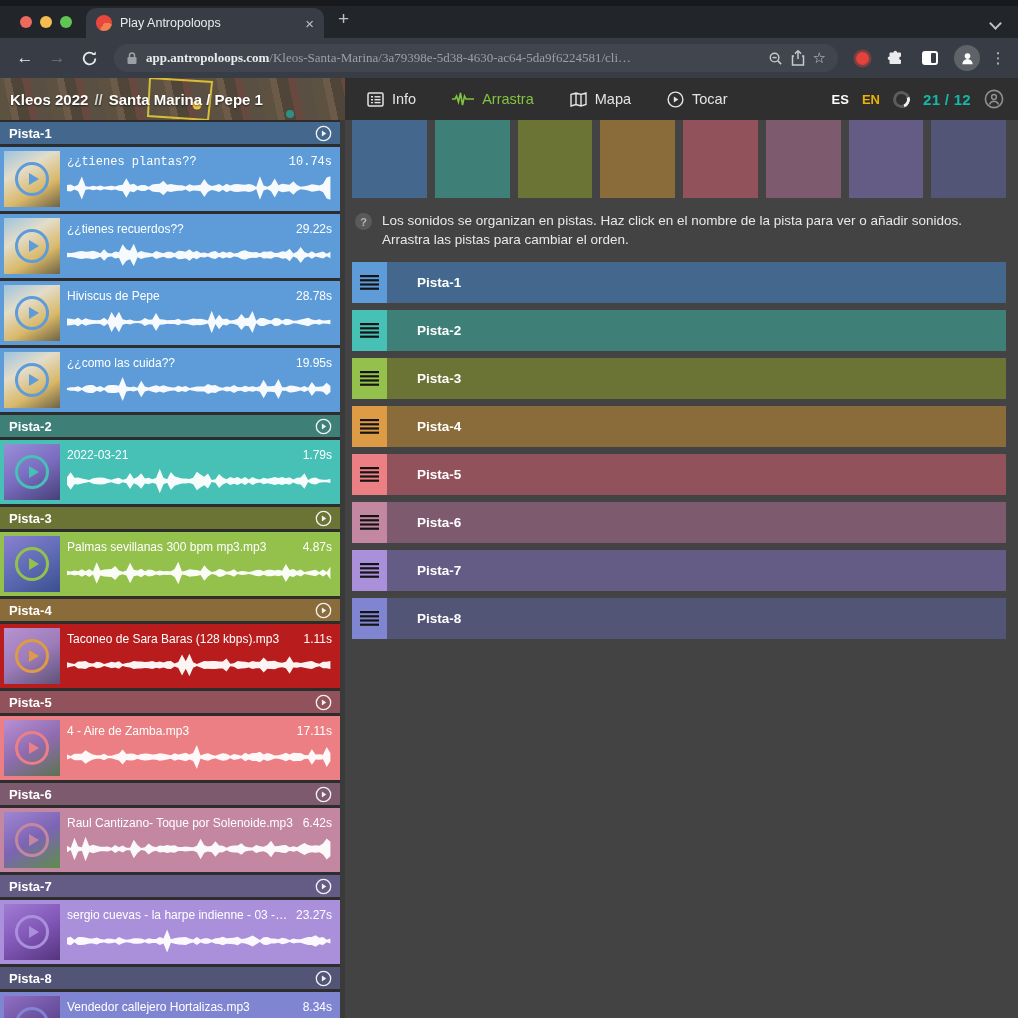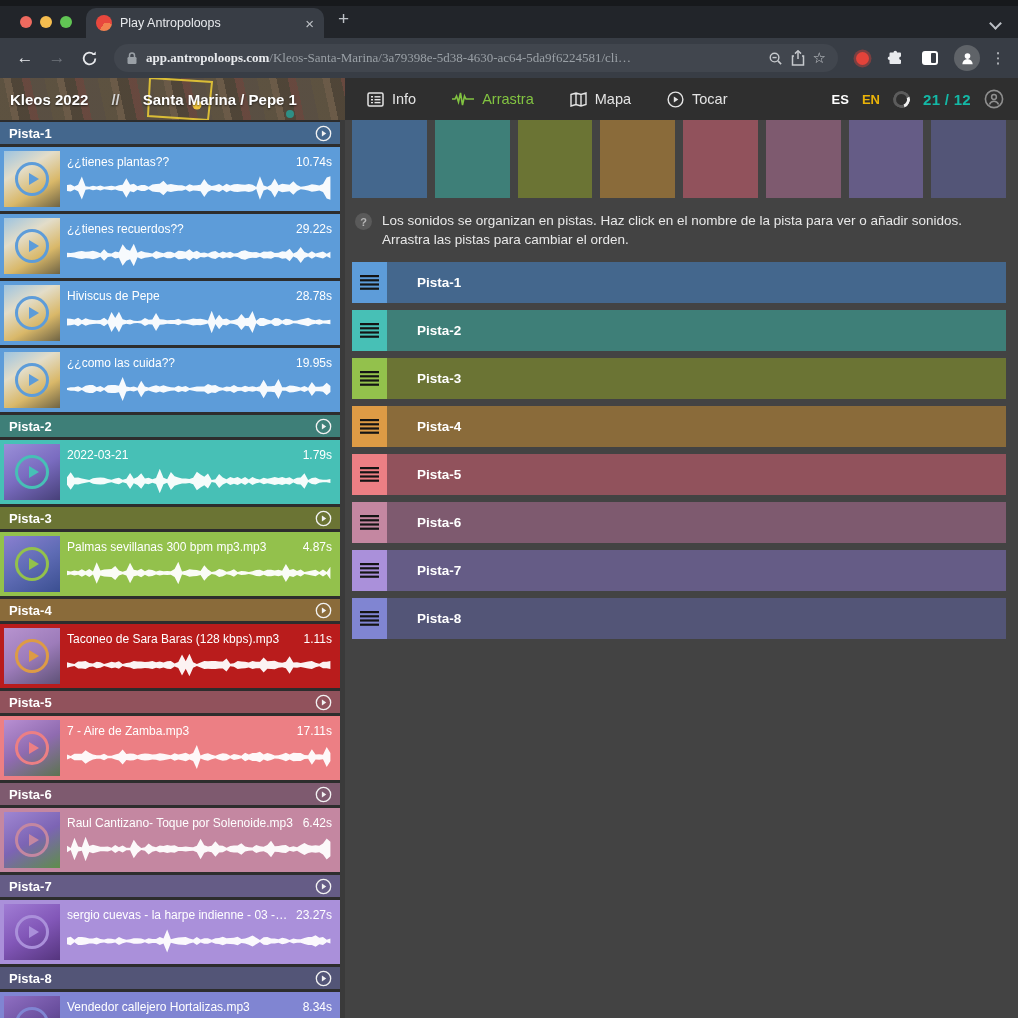--- a/index.html
+++ b/index.html
@@ -33,21 +33,21 @@
   .dots { color:#c6c9cd; font-size:15px; letter-spacing:0; width:16px; text-align:center; }
 
   
   .appheader { height:42px; background:#2f2f2f; display:flex; align-items:stretch; }
   .map-crumb { width:345px; position:relative; overflow:hidden; flex:0 0 auto;
     background:
       linear-gradient(rgba(18,18,22,.42), rgba(18,18,22,.42)),
       repeating-linear-gradient(78deg, #93805f 0 12px, #ab8f6c 12px 19px, #7c6a50 19px 30px, #a5705c 30px 38px, #8d7b63 38px 52px),
       linear-gradient(100deg,#564e40,#8c7a60 45%,#a08a6a 75%,#8a7658); }
   .map-deco { position:absolute; inset:0; }
-  .crumb { position:absolute; left:10px; top:0; height:100%; display:flex; align-items:center; gap:23px; color:#fff; font-size:15px; font-weight:700; white-space:nowrap; text-shadow:0 1px 2px rgba(0,0,0,.6); }
+  .crumb { position:absolute; left:10px; top:0; height:100%; display:flex; align-items:center; gap:6px; color:#fff; font-size:15px; font-weight:700; white-space:nowrap; text-shadow:0 1px 2px rgba(0,0,0,.6); }
   .crumb .sep { color:#d5d5d5; font-weight:700; }
   .appnav { display:flex; align-items:center; gap:36px; padding-left:22px; }
   .navitem { display:flex; align-items:center; gap:8px; color:#e4e4e4; font-size:14.5px; }
   .hdr-right { margin-left:auto; display:flex; align-items:center; gap:13px; padding-right:14px; }
   .lang { font-size:13px; font-weight:700; color:#fff; }
   .lang.dim { color:#eab308; }
   .spinner { width:17px; height:17px; border-radius:50%; border:3px solid #5c5c5c; border-top-color:#efefef; transform:rotate(115deg); }
   .counter { color:#14b8a6; font-size:15px; font-weight:700; letter-spacing:.3px; }
 
   
@@ -207,76 +207,76 @@
 
   <div class="content">
     <aside class="sidebar" id="sidebar">
         <div class="tsec-head" style="background: rgb(68, 103, 141);">
           <span>Pista-1</span>
           <svg width="17" height="17" viewBox="0 0 18 18">
             <circle cx="9" cy="9" r="7.6" fill="none" stroke="#f2f2f2" stroke-width="1.4"></circle>
             <path d="M7.3 5.9 11.9 9l-4.6 3.1z" fill="#f2f2f2"></path>
           </svg>
         </div>
+        <div class="clip" style="background: rgb(93, 156, 217); font-family: Liberation Mono, monospace;">
+          <div class="thumb" style="background:linear-gradient(150deg,#9cc3e0,#e3ddc9,#d9b869,#6e6344)">
+            <span class="playring" style="border-color:#5d9cd9">
+              <span class="tri" style="border-left-color:#5d9cd9"></span>
+            </span>
+          </div>
+          <div class="clipbody">
+            <div class="cliprow">
+              <span class="cliptitle">¿¿tienes plantas??</span>
+              <span class="clipdur">10.74s</span>
+            </div>
+            <svg class="wave" viewBox="0 0 100 14" preserveAspectRatio="none">
+              <path d="M0 7 L0.0 5.4 L1.4 5.1 L2.8 6.2 L4.2 5.3 L5.6 0.8 L7.0 6.1 L8.4 6.3 L9.8 5.8 L11.2 6.2 L12.6 5.6 L14.0 6.3 L15.4 6.0 L16.8 5.8 L18.2 6.2 L19.6 5.5 L21.0 5.3 L22.4 1.7 L23.8 5.3 L25.2 4.7 L26.6 6.0 L28.0 5.4 L29.4 5.4 L30.8 6.3 L32.2 5.1 L33.6 4.9 L35.0 4.7 L36.4 3.1 L37.8 5.2 L39.2 4.8 L40.6 5.2 L42.0 5.5 L43.4 5.5 L44.8 6.2 L46.2 5.0 L47.6 5.7 L49.0 5.5 L50.4 5.2 L51.8 2.2 L53.2 5.0 L54.6 5.9 L56.0 5.5 L57.4 4.8 L58.8 6.0 L60.2 4.7 L61.6 5.6 L63.0 5.0 L64.4 4.8 L65.8 5.1 L67.2 5.2 L68.6 4.8 L70.0 5.2 L71.4 6.4 L72.8 0.7 L74.2 5.7 L75.6 6.3 L77.0 5.3 L78.4 1.9 L79.8 5.5 L81.2 4.7 L82.6 5.0 L84.0 5.2 L85.4 3.4 L86.8 5.4 L88.2 6.3 L89.6 6.0 L91.0 5.7 L92.4 5.0 L93.8 5.3 L95.2 5.6 L96.6 4.8 L98.0 1.3 L99.4 0.7 L99.4 13.3 L98.0 12.7 L96.6 9.2 L95.2 8.4 L93.8 8.7 L92.4 9.0 L91.0 8.3 L89.6 8.0 L88.2 7.7 L86.8 8.6 L85.4 10.6 L84.0 8.8 L82.6 9.0 L81.2 9.3 L79.8 8.5 L78.4 12.1 L77.0 8.7 L75.6 7.7 L74.2 8.3 L72.8 13.3 L71.4 7.6 L70.0 8.8 L68.6 9.2 L67.2 8.8 L65.8 8.9 L64.4 9.2 L63.0 9.0 L61.6 8.4 L60.2 9.3 L58.8 8.0 L57.4 9.2 L56.0 8.5 L54.6 8.1 L53.2 9.0 L51.8 11.8 L50.4 8.8 L49.0 8.5 L47.6 8.3 L46.2 9.0 L44.8 7.8 L43.4 8.5 L42.0 8.5 L40.6 8.8 L39.2 9.2 L37.8 8.8 L36.4 10.9 L35.0 9.3 L33.6 9.1 L32.2 8.9 L30.8 7.7 L29.4 8.6 L28.0 8.6 L26.6 8.0 L25.2 9.3 L23.8 8.7 L22.4 12.3 L21.0 8.7 L19.6 8.5 L18.2 7.8 L16.8 8.2 L15.4 8.0 L14.0 7.7 L12.6 8.4 L11.2 7.8 L9.8 8.2 L8.4 7.7 L7.0 7.9 L5.6 13.2 L4.2 8.7 L2.8 7.8 L1.4 8.9 L0.0 8.6 Z" fill="rgba(255,255,255,.95)"></path>
+            </svg>
+          </div>
+        </div>
         <div class="clip" style="background: rgb(93, 156, 217);">
           <div class="thumb" style="background:linear-gradient(150deg,#9cc3e0,#e3ddc9,#d9b869,#6e6344)">
             <span class="playring" style="border-color:#5d9cd9">
               <span class="tri" style="border-left-color:#5d9cd9"></span>
             </span>
           </div>
           <div class="clipbody">
             <div class="cliprow">
-              <span class="cliptitle">¿¿tienes plantas??</span>
-              <span class="clipdur">10.74s</span>
-            </div>
-            <svg class="wave" viewBox="0 0 100 14" preserveAspectRatio="none">
-              <path d="M0 7 L0.0 5.4 L1.4 5.1 L2.8 6.2 L4.2 5.3 L5.6 0.8 L7.0 6.1 L8.4 6.3 L9.8 5.8 L11.2 6.2 L12.6 5.6 L14.0 6.3 L15.4 6.0 L16.8 5.8 L18.2 6.2 L19.6 5.5 L21.0 5.3 L22.4 1.7 L23.8 5.3 L25.2 4.7 L26.6 6.0 L28.0 5.4 L29.4 5.4 L30.8 6.3 L32.2 5.1 L33.6 4.9 L35.0 4.7 L36.4 3.1 L37.8 5.2 L39.2 4.8 L40.6 5.2 L42.0 5.5 L43.4 5.5 L44.8 6.2 L46.2 5.0 L47.6 5.7 L49.0 5.5 L50.4 5.2 L51.8 2.2 L53.2 5.0 L54.6 5.9 L56.0 5.5 L57.4 4.8 L58.8 6.0 L60.2 4.7 L61.6 5.6 L63.0 5.0 L64.4 4.8 L65.8 5.1 L67.2 5.2 L68.6 4.8 L70.0 5.2 L71.4 6.4 L72.8 0.7 L74.2 5.7 L75.6 6.3 L77.0 5.3 L78.4 1.9 L79.8 5.5 L81.2 4.7 L82.6 5.0 L84.0 5.2 L85.4 3.4 L86.8 5.4 L88.2 6.3 L89.6 6.0 L91.0 5.7 L92.4 5.0 L93.8 5.3 L95.2 5.6 L96.6 4.8 L98.0 1.3 L99.4 0.7 L99.4 13.3 L98.0 12.7 L96.6 9.2 L95.2 8.4 L93.8 8.7 L92.4 9.0 L91.0 8.3 L89.6 8.0 L88.2 7.7 L86.8 8.6 L85.4 10.6 L84.0 8.8 L82.6 9.0 L81.2 9.3 L79.8 8.5 L78.4 12.1 L77.0 8.7 L75.6 7.7 L74.2 8.3 L72.8 13.3 L71.4 7.6 L70.0 8.8 L68.6 9.2 L67.2 8.8 L65.8 8.9 L64.4 9.2 L63.0 9.0 L61.6 8.4 L60.2 9.3 L58.8 8.0 L57.4 9.2 L56.0 8.5 L54.6 8.1 L53.2 9.0 L51.8 11.8 L50.4 8.8 L49.0 8.5 L47.6 8.3 L46.2 9.0 L44.8 7.8 L43.4 8.5 L42.0 8.5 L40.6 8.8 L39.2 9.2 L37.8 8.8 L36.4 10.9 L35.0 9.3 L33.6 9.1 L32.2 8.9 L30.8 7.7 L29.4 8.6 L28.0 8.6 L26.6 8.0 L25.2 9.3 L23.8 8.7 L22.4 12.3 L21.0 8.7 L19.6 8.5 L18.2 7.8 L16.8 8.2 L15.4 8.0 L14.0 7.7 L12.6 8.4 L11.2 7.8 L9.8 8.2 L8.4 7.7 L7.0 7.9 L5.6 13.2 L4.2 8.7 L2.8 7.8 L1.4 8.9 L0.0 8.6 Z" fill="rgba(255,255,255,.95)"></path>
+              <span class="cliptitle">¿¿tienes recuerdos??</span>
+              <span class="clipdur">29.22s</span>
+            </div>
+            <svg class="wave" viewBox="0 0 100 14" preserveAspectRatio="none">
+              <path d="M0 7 L0.0 5.8 L1.4 5.9 L2.8 5.7 L4.2 5.1 L5.6 4.8 L7.0 5.3 L8.4 5.1 L9.8 4.7 L11.2 5.2 L12.6 6.0 L14.0 3.9 L15.4 5.9 L16.8 6.2 L18.2 5.1 L19.6 5.5 L21.0 1.2 L22.4 3.9 L23.8 4.7 L25.2 1.0 L26.6 5.8 L28.0 4.9 L29.4 5.5 L30.8 5.8 L32.2 6.2 L33.6 4.9 L35.0 5.5 L36.4 6.1 L37.8 5.3 L39.2 5.2 L40.6 6.0 L42.0 4.7 L43.4 4.8 L44.8 5.2 L46.2 3.9 L47.6 5.5 L49.0 4.7 L50.4 5.9 L51.8 5.6 L53.2 6.2 L54.6 5.2 L56.0 4.8 L57.4 6.1 L58.8 5.1 L60.2 5.8 L61.6 5.2 L63.0 6.2 L64.4 5.9 L65.8 4.8 L67.2 4.4 L68.6 5.3 L70.0 5.5 L71.4 5.4 L72.8 6.1 L74.2 5.1 L75.6 5.3 L77.0 5.0 L78.4 5.9 L79.8 5.8 L81.2 5.0 L82.6 5.2 L84.0 3.7 L85.4 6.2 L86.8 5.2 L88.2 2.7 L89.6 5.4 L91.0 6.2 L92.4 5.0 L93.8 6.2 L95.2 5.7 L96.6 5.1 L98.0 6.3 L99.4 5.2 L99.4 8.8 L98.0 7.7 L96.6 8.9 L95.2 8.3 L93.8 7.8 L92.4 9.0 L91.0 7.8 L89.6 8.6 L88.2 11.3 L86.8 8.8 L85.4 7.8 L84.0 10.3 L82.6 8.8 L81.2 9.0 L79.8 8.2 L78.4 8.1 L77.0 9.0 L75.6 8.7 L74.2 8.9 L72.8 7.9 L71.4 8.6 L70.0 8.5 L68.6 8.7 L67.2 9.6 L65.8 9.2 L64.4 8.1 L63.0 7.8 L61.6 8.8 L60.2 8.2 L58.8 8.9 L57.4 7.9 L56.0 9.2 L54.6 8.8 L53.2 7.8 L51.8 8.4 L50.4 8.1 L49.0 9.3 L47.6 8.5 L46.2 10.1 L44.8 8.8 L43.4 9.2 L42.0 9.3 L40.6 8.0 L39.2 8.8 L37.8 8.7 L36.4 7.9 L35.0 8.5 L33.6 9.1 L32.2 7.8 L30.8 8.2 L29.4 8.5 L28.0 9.1 L26.6 8.2 L25.2 13.0 L23.8 9.3 L22.4 10.1 L21.0 12.8 L19.6 8.5 L18.2 8.9 L16.8 7.8 L15.4 8.1 L14.0 10.1 L12.6 8.0 L11.2 8.8 L9.8 9.3 L8.4 8.9 L7.0 8.7 L5.6 9.2 L4.2 8.9 L2.8 8.3 L1.4 8.1 L0.0 8.2 Z" fill="rgba(255,255,255,.95)"></path>
             </svg>
           </div>
         </div>
         <div class="clip" style="background: rgb(93, 156, 217);">
           <div class="thumb" style="background:linear-gradient(150deg,#9cc3e0,#e3ddc9,#d9b869,#6e6344)">
             <span class="playring" style="border-color:#5d9cd9">
               <span class="tri" style="border-left-color:#5d9cd9"></span>
             </span>
           </div>
           <div class="clipbody">
             <div class="cliprow">
-              <span class="cliptitle">¿¿tienes recuerdos??</span>
-              <span class="clipdur">29.22s</span>
-            </div>
-            <svg class="wave" viewBox="0 0 100 14" preserveAspectRatio="none">
-              <path d="M0 7 L0.0 5.8 L1.4 5.9 L2.8 5.7 L4.2 5.1 L5.6 4.8 L7.0 5.3 L8.4 5.1 L9.8 4.7 L11.2 5.2 L12.6 6.0 L14.0 3.9 L15.4 5.9 L16.8 6.2 L18.2 5.1 L19.6 5.5 L21.0 1.2 L22.4 3.9 L23.8 4.7 L25.2 1.0 L26.6 5.8 L28.0 4.9 L29.4 5.5 L30.8 5.8 L32.2 6.2 L33.6 4.9 L35.0 5.5 L36.4 6.1 L37.8 5.3 L39.2 5.2 L40.6 6.0 L42.0 4.7 L43.4 4.8 L44.8 5.2 L46.2 3.9 L47.6 5.5 L49.0 4.7 L50.4 5.9 L51.8 5.6 L53.2 6.2 L54.6 5.2 L56.0 4.8 L57.4 6.1 L58.8 5.1 L60.2 5.8 L61.6 5.2 L63.0 6.2 L64.4 5.9 L65.8 4.8 L67.2 4.4 L68.6 5.3 L70.0 5.5 L71.4 5.4 L72.8 6.1 L74.2 5.1 L75.6 5.3 L77.0 5.0 L78.4 5.9 L79.8 5.8 L81.2 5.0 L82.6 5.2 L84.0 3.7 L85.4 6.2 L86.8 5.2 L88.2 2.7 L89.6 5.4 L91.0 6.2 L92.4 5.0 L93.8 6.2 L95.2 5.7 L96.6 5.1 L98.0 6.3 L99.4 5.2 L99.4 8.8 L98.0 7.7 L96.6 8.9 L95.2 8.3 L93.8 7.8 L92.4 9.0 L91.0 7.8 L89.6 8.6 L88.2 11.3 L86.8 8.8 L85.4 7.8 L84.0 10.3 L82.6 8.8 L81.2 9.0 L79.8 8.2 L78.4 8.1 L77.0 9.0 L75.6 8.7 L74.2 8.9 L72.8 7.9 L71.4 8.6 L70.0 8.5 L68.6 8.7 L67.2 9.6 L65.8 9.2 L64.4 8.1 L63.0 7.8 L61.6 8.8 L60.2 8.2 L58.8 8.9 L57.4 7.9 L56.0 9.2 L54.6 8.8 L53.2 7.8 L51.8 8.4 L50.4 8.1 L49.0 9.3 L47.6 8.5 L46.2 10.1 L44.8 8.8 L43.4 9.2 L42.0 9.3 L40.6 8.0 L39.2 8.8 L37.8 8.7 L36.4 7.9 L35.0 8.5 L33.6 9.1 L32.2 7.8 L30.8 8.2 L29.4 8.5 L28.0 9.1 L26.6 8.2 L25.2 13.0 L23.8 9.3 L22.4 10.1 L21.0 12.8 L19.6 8.5 L18.2 8.9 L16.8 7.8 L15.4 8.1 L14.0 10.1 L12.6 8.0 L11.2 8.8 L9.8 9.3 L8.4 8.9 L7.0 8.7 L5.6 9.2 L4.2 8.9 L2.8 8.3 L1.4 8.1 L0.0 8.2 Z" fill="rgba(255,255,255,.95)"></path>
+              <span class="cliptitle">Hiviscus de Pepe</span>
+              <span class="clipdur">28.78s</span>
+            </div>
+            <svg class="wave" viewBox="0 0 100 14" preserveAspectRatio="none">
+              <path d="M0 7 L0.0 5.1 L1.4 5.3 L2.8 5.6 L4.2 4.7 L5.6 6.1 L7.0 5.0 L8.4 5.7 L9.8 5.9 L11.2 6.1 L12.6 5.9 L14.0 4.7 L15.4 6.2 L16.8 1.6 L18.2 4.8 L19.6 1.5 L21.0 5.5 L22.4 6.1 L23.8 5.7 L25.2 6.3 L26.6 6.4 L28.0 6.2 L29.4 4.9 L30.8 5.8 L32.2 5.6 L33.6 2.1 L35.0 5.5 L36.4 5.7 L37.8 6.0 L39.2 5.9 L40.6 5.9 L42.0 5.2 L43.4 6.2 L44.8 6.0 L46.2 5.6 L47.6 5.1 L49.0 5.4 L50.4 5.2 L51.8 5.6 L53.2 6.2 L54.6 1.0 L56.0 5.9 L57.4 3.1 L58.8 5.5 L60.2 5.1 L61.6 6.2 L63.0 5.9 L64.4 5.3 L65.8 2.7 L67.2 5.0 L68.6 4.7 L70.0 1.1 L71.4 6.3 L72.8 4.9 L74.2 4.9 L75.6 5.6 L77.0 6.2 L78.4 4.8 L79.8 5.0 L81.2 6.2 L82.6 5.2 L84.0 5.5 L85.4 6.3 L86.8 6.2 L88.2 5.7 L89.6 5.3 L91.0 4.7 L92.4 5.6 L93.8 6.0 L95.2 5.5 L96.6 6.2 L98.0 6.0 L99.4 5.8 L99.4 8.2 L98.0 8.0 L96.6 7.8 L95.2 8.5 L93.8 8.0 L92.4 8.4 L91.0 9.3 L89.6 8.7 L88.2 8.3 L86.8 7.8 L85.4 7.7 L84.0 8.5 L82.6 8.8 L81.2 7.8 L79.8 9.0 L78.4 9.2 L77.0 7.8 L75.6 8.4 L74.2 9.1 L72.8 9.1 L71.4 7.7 L70.0 12.9 L68.6 9.3 L67.2 9.0 L65.8 11.3 L64.4 8.7 L63.0 8.1 L61.6 7.8 L60.2 8.9 L58.8 8.5 L57.4 10.9 L56.0 8.1 L54.6 13.0 L53.2 7.8 L51.8 8.4 L50.4 8.8 L49.0 8.6 L47.6 8.9 L46.2 8.4 L44.8 8.0 L43.4 7.8 L42.0 8.8 L40.6 8.1 L39.2 8.1 L37.8 8.0 L36.4 8.3 L35.0 8.5 L33.6 11.9 L32.2 8.4 L30.8 8.2 L29.4 9.1 L28.0 7.8 L26.6 7.6 L25.2 7.7 L23.8 8.3 L22.4 7.9 L21.0 8.5 L19.6 12.5 L18.2 9.2 L16.8 12.4 L15.4 7.8 L14.0 9.3 L12.6 8.1 L11.2 7.9 L9.8 8.1 L8.4 8.3 L7.0 9.0 L5.6 7.9 L4.2 9.3 L2.8 8.4 L1.4 8.7 L0.0 8.9 Z" fill="rgba(255,255,255,.95)"></path>
             </svg>
           </div>
         </div>
         <div class="clip" style="background: rgb(93, 156, 217);">
           <div class="thumb" style="background:linear-gradient(150deg,#9cc3e0,#e3ddc9,#d9b869,#6e6344)">
             <span class="playring" style="border-color:#5d9cd9">
               <span class="tri" style="border-left-color:#5d9cd9"></span>
             </span>
           </div>
           <div class="clipbody">
             <div class="cliprow">
-              <span class="cliptitle">Hiviscus de Pepe</span>
-              <span class="clipdur">28.78s</span>
-            </div>
-            <svg class="wave" viewBox="0 0 100 14" preserveAspectRatio="none">
-              <path d="M0 7 L0.0 5.1 L1.4 5.3 L2.8 5.6 L4.2 4.7 L5.6 6.1 L7.0 5.0 L8.4 5.7 L9.8 5.9 L11.2 6.1 L12.6 5.9 L14.0 4.7 L15.4 6.2 L16.8 1.6 L18.2 4.8 L19.6 1.5 L21.0 5.5 L22.4 6.1 L23.8 5.7 L25.2 6.3 L26.6 6.4 L28.0 6.2 L29.4 4.9 L30.8 5.8 L32.2 5.6 L33.6 2.1 L35.0 5.5 L36.4 5.7 L37.8 6.0 L39.2 5.9 L40.6 5.9 L42.0 5.2 L43.4 6.2 L44.8 6.0 L46.2 5.6 L47.6 5.1 L49.0 5.4 L50.4 5.2 L51.8 5.6 L53.2 6.2 L54.6 1.0 L56.0 5.9 L57.4 3.1 L58.8 5.5 L60.2 5.1 L61.6 6.2 L63.0 5.9 L64.4 5.3 L65.8 2.7 L67.2 5.0 L68.6 4.7 L70.0 1.1 L71.4 6.3 L72.8 4.9 L74.2 4.9 L75.6 5.6 L77.0 6.2 L78.4 4.8 L79.8 5.0 L81.2 6.2 L82.6 5.2 L84.0 5.5 L85.4 6.3 L86.8 6.2 L88.2 5.7 L89.6 5.3 L91.0 4.7 L92.4 5.6 L93.8 6.0 L95.2 5.5 L96.6 6.2 L98.0 6.0 L99.4 5.8 L99.4 8.2 L98.0 8.0 L96.6 7.8 L95.2 8.5 L93.8 8.0 L92.4 8.4 L91.0 9.3 L89.6 8.7 L88.2 8.3 L86.8 7.8 L85.4 7.7 L84.0 8.5 L82.6 8.8 L81.2 7.8 L79.8 9.0 L78.4 9.2 L77.0 7.8 L75.6 8.4 L74.2 9.1 L72.8 9.1 L71.4 7.7 L70.0 12.9 L68.6 9.3 L67.2 9.0 L65.8 11.3 L64.4 8.7 L63.0 8.1 L61.6 7.8 L60.2 8.9 L58.8 8.5 L57.4 10.9 L56.0 8.1 L54.6 13.0 L53.2 7.8 L51.8 8.4 L50.4 8.8 L49.0 8.6 L47.6 8.9 L46.2 8.4 L44.8 8.0 L43.4 7.8 L42.0 8.8 L40.6 8.1 L39.2 8.1 L37.8 8.0 L36.4 8.3 L35.0 8.5 L33.6 11.9 L32.2 8.4 L30.8 8.2 L29.4 9.1 L28.0 7.8 L26.6 7.6 L25.2 7.7 L23.8 8.3 L22.4 7.9 L21.0 8.5 L19.6 12.5 L18.2 9.2 L16.8 12.4 L15.4 7.8 L14.0 9.3 L12.6 8.1 L11.2 7.9 L9.8 8.1 L8.4 8.3 L7.0 9.0 L5.6 7.9 L4.2 9.3 L2.8 8.4 L1.4 8.7 L0.0 8.9 Z" fill="rgba(255,255,255,.95)"></path>
-            </svg>
-          </div>
-        </div>
-        <div class="clip" style="background: rgb(93, 156, 217);">
-          <div class="thumb" style="background:linear-gradient(150deg,#9cc3e0,#e3ddc9,#d9b869,#6e6344)">
-            <span class="playring" style="border-color:#5d9cd9">
-              <span class="tri" style="border-left-color:#5d9cd9"></span>
-            </span>
-          </div>
-          <div class="clipbody">
-            <div class="cliprow">
               <span class="cliptitle">¿¿como las cuida??</span>
               <span class="clipdur">19.95s</span>
             </div>
             <svg class="wave" viewBox="0 0 100 14" preserveAspectRatio="none">
               <path d="M0 7 L0.0 6.4 L1.4 6.0 L2.8 6.0 L4.2 5.5 L5.6 6.4 L7.0 5.2 L8.4 4.9 L9.8 4.8 L11.2 6.0 L12.6 5.4 L14.0 6.4 L15.4 5.0 L16.8 4.8 L18.2 4.9 L19.6 5.3 L21.0 0.6 L22.4 5.6 L23.8 6.1 L25.2 5.7 L26.6 6.3 L28.0 2.6 L29.4 5.6 L30.8 6.2 L32.2 5.5 L33.6 5.0 L35.0 5.7 L36.4 5.0 L37.8 5.6 L39.2 6.1 L40.6 6.2 L42.0 5.2 L43.4 5.9 L44.8 5.4 L46.2 6.4 L47.6 6.0 L49.0 5.7 L50.4 5.6 L51.8 5.6 L53.2 4.3 L54.6 5.1 L56.0 4.8 L57.4 5.9 L58.8 6.3 L60.2 5.6 L61.6 5.9 L63.0 4.9 L64.4 5.9 L65.8 6.1 L67.2 5.3 L68.6 5.9 L70.0 5.5 L71.4 6.0 L72.8 5.5 L74.2 2.0 L75.6 5.5 L77.0 5.5 L78.4 5.2 L79.8 1.6 L81.2 6.1 L82.6 6.1 L84.0 5.1 L85.4 5.3 L86.8 5.7 L88.2 6.2 L89.6 5.4 L91.0 6.3 L92.4 3.2 L93.8 5.8 L95.2 5.8 L96.6 5.5 L98.0 3.7 L99.4 5.4 L99.4 8.6 L98.0 10.3 L96.6 8.5 L95.2 8.2 L93.8 8.2 L92.4 10.8 L91.0 7.7 L89.6 8.6 L88.2 7.8 L86.8 8.3 L85.4 8.7 L84.0 8.9 L82.6 7.9 L81.2 7.9 L79.8 12.4 L78.4 8.8 L77.0 8.5 L75.6 8.5 L74.2 12.0 L72.8 8.5 L71.4 8.0 L70.0 8.5 L68.6 8.1 L67.2 8.7 L65.8 7.9 L64.4 8.1 L63.0 9.1 L61.6 8.1 L60.2 8.4 L58.8 7.7 L57.4 8.1 L56.0 9.2 L54.6 8.9 L53.2 9.7 L51.8 8.4 L50.4 8.4 L49.0 8.3 L47.6 8.0 L46.2 7.6 L44.8 8.6 L43.4 8.1 L42.0 8.8 L40.6 7.8 L39.2 7.9 L37.8 8.4 L36.4 9.0 L35.0 8.3 L33.6 9.0 L32.2 8.5 L30.8 7.8 L29.4 8.4 L28.0 11.4 L26.6 7.7 L25.2 8.3 L23.8 7.9 L22.4 8.4 L21.0 13.4 L19.6 8.7 L18.2 9.1 L16.8 9.2 L15.4 9.0 L14.0 7.6 L12.6 8.6 L11.2 8.0 L9.8 9.2 L8.4 9.1 L7.0 8.8 L5.6 7.6 L4.2 8.5 L2.8 8.0 L1.4 8.0 L0.0 7.6 Z" fill="rgba(255,255,255,.95)"></path>
             </svg>
           </div>
         </div>
         <div class="tsec-head" style="background: rgb(62, 127, 120);">
           <span>Pista-2</span>
@@ -355,21 +355,21 @@
           </svg>
         </div>
         <div class="clip" style="background: rgb(236, 127, 132);">
           <div class="thumb" style="background:linear-gradient(150deg,#b88fd2,#8f6bb0,#5c7450)">
             <span class="playring" style="border-color:#ec7f84">
               <span class="tri" style="border-left-color:#ec7f84"></span>
             </span>
           </div>
           <div class="clipbody">
             <div class="cliprow">
-              <span class="cliptitle">7 - Aire de Zamba.mp3</span>
+              <span class="cliptitle">4 - Aire de Zamba.mp3</span>
               <span class="clipdur">17.11s</span>
             </div>
             <svg class="wave" viewBox="0 0 100 14" preserveAspectRatio="none">
               <path d="M0 7 L0.0 5.7 L1.4 6.4 L2.8 5.2 L4.2 5.2 L5.6 5.3 L7.0 3.3 L8.4 4.7 L9.8 5.7 L11.2 6.1 L12.6 6.0 L14.0 5.2 L15.4 6.3 L16.8 6.3 L18.2 5.6 L19.6 5.1 L21.0 3.0 L22.4 5.4 L23.8 5.1 L25.2 5.3 L26.6 6.0 L28.0 5.4 L29.4 5.1 L30.8 5.3 L32.2 5.7 L33.6 5.5 L35.0 5.0 L36.4 5.3 L37.8 5.6 L39.2 6.0 L40.6 5.0 L42.0 5.6 L43.4 5.2 L44.8 4.7 L46.2 5.6 L47.6 4.9 L49.0 0.5 L50.4 6.2 L51.8 5.4 L53.2 5.0 L54.6 5.8 L56.0 6.3 L57.4 5.5 L58.8 5.0 L60.2 5.2 L61.6 6.3 L63.0 5.4 L64.4 5.8 L65.8 6.3 L67.2 4.7 L68.6 5.7 L70.0 4.9 L71.4 4.8 L72.8 4.2 L74.2 5.6 L75.6 4.8 L77.0 5.4 L78.4 6.2 L79.8 6.1 L81.2 5.5 L82.6 4.7 L84.0 5.7 L85.4 4.7 L86.8 4.9 L88.2 4.8 L89.6 5.9 L91.0 6.0 L92.4 2.8 L93.8 5.6 L95.2 5.5 L96.6 5.8 L98.0 1.6 L99.4 4.8 L99.4 9.2 L98.0 12.4 L96.6 8.2 L95.2 8.5 L93.8 8.4 L92.4 11.2 L91.0 8.0 L89.6 8.1 L88.2 9.2 L86.8 9.1 L85.4 9.3 L84.0 8.3 L82.6 9.3 L81.2 8.5 L79.8 7.9 L78.4 7.8 L77.0 8.6 L75.6 9.2 L74.2 8.4 L72.8 9.8 L71.4 9.2 L70.0 9.1 L68.6 8.3 L67.2 9.3 L65.8 7.7 L64.4 8.2 L63.0 8.6 L61.6 7.7 L60.2 8.8 L58.8 9.0 L57.4 8.5 L56.0 7.7 L54.6 8.2 L53.2 9.0 L51.8 8.6 L50.4 7.8 L49.0 13.5 L47.6 9.1 L46.2 8.4 L44.8 9.3 L43.4 8.8 L42.0 8.4 L40.6 9.0 L39.2 8.0 L37.8 8.4 L36.4 8.7 L35.0 9.0 L33.6 8.5 L32.2 8.3 L30.8 8.7 L29.4 8.9 L28.0 8.6 L26.6 8.0 L25.2 8.7 L23.8 8.9 L22.4 8.6 L21.0 11.0 L19.6 8.9 L18.2 8.4 L16.8 7.7 L15.4 7.7 L14.0 8.8 L12.6 8.0 L11.2 7.9 L9.8 8.3 L8.4 9.3 L7.0 10.7 L5.6 8.7 L4.2 8.8 L2.8 8.8 L1.4 7.6 L0.0 8.3 Z" fill="rgba(255,255,255,.95)"></path>
             </svg>
           </div>
         </div>
         <div class="tsec-head" style="background: rgb(126, 90, 111);">
           <span>Pista-6</span>
           <svg width="17" height="17" viewBox="0 0 18 18">

